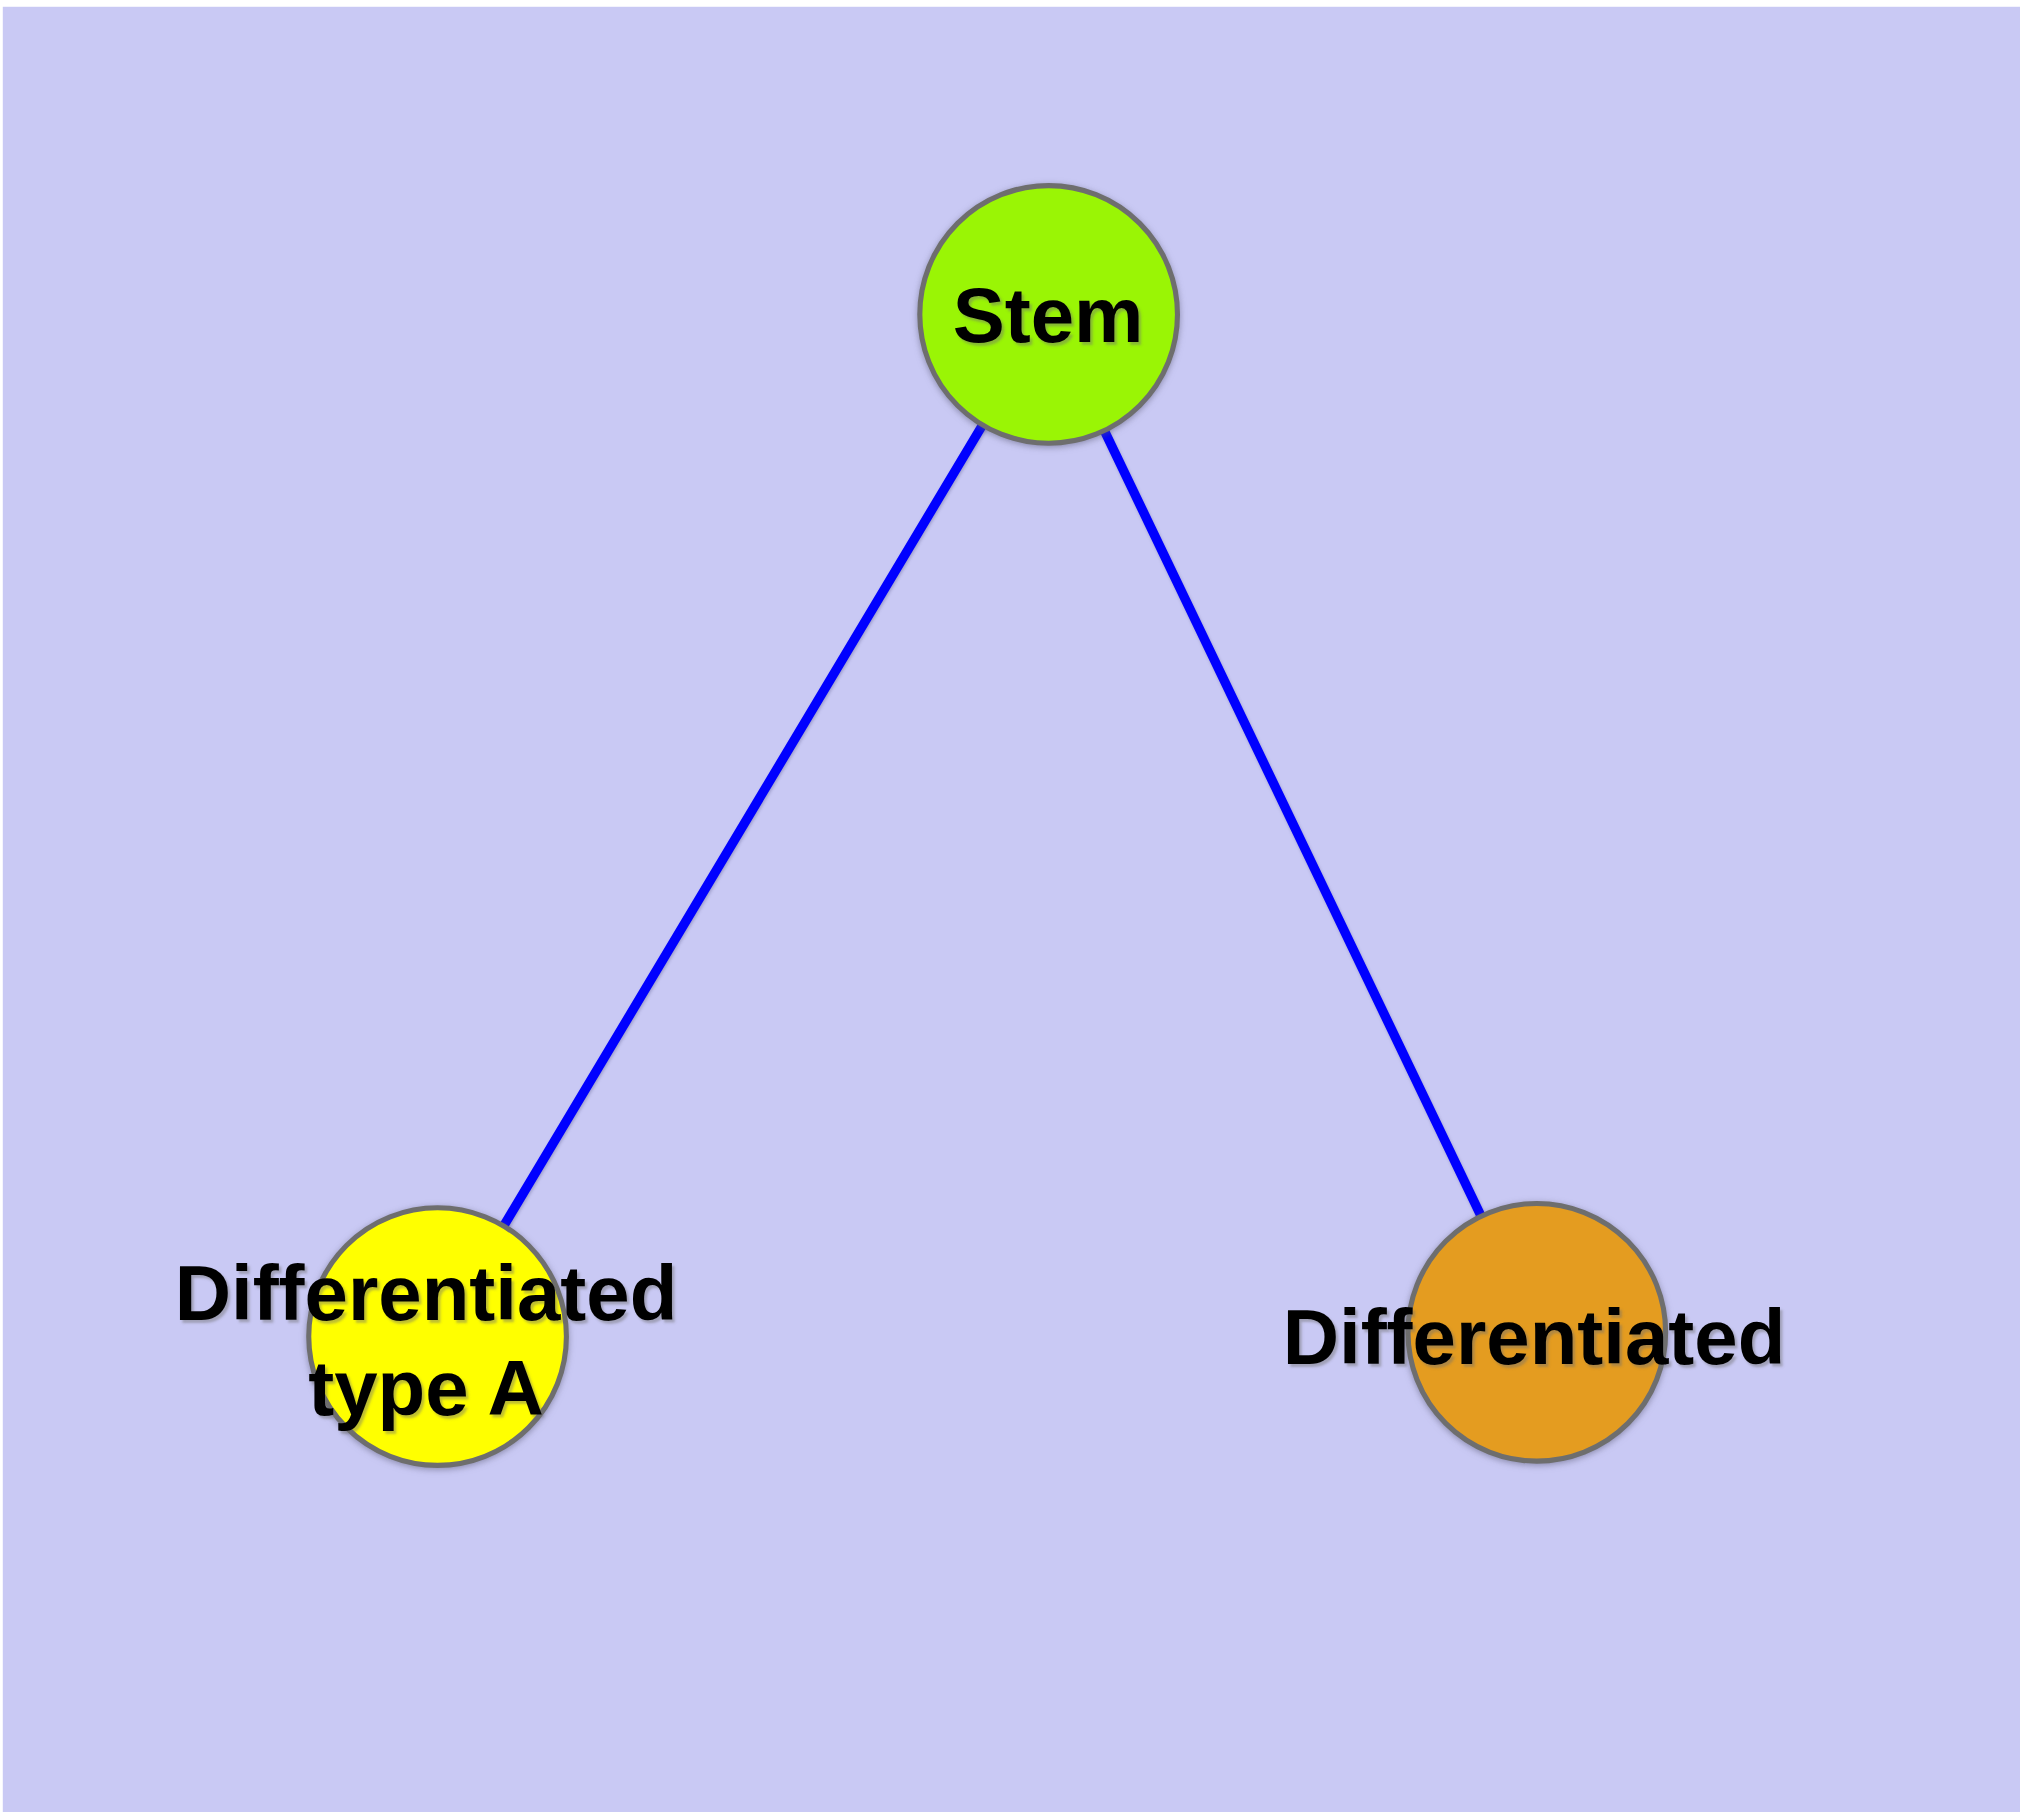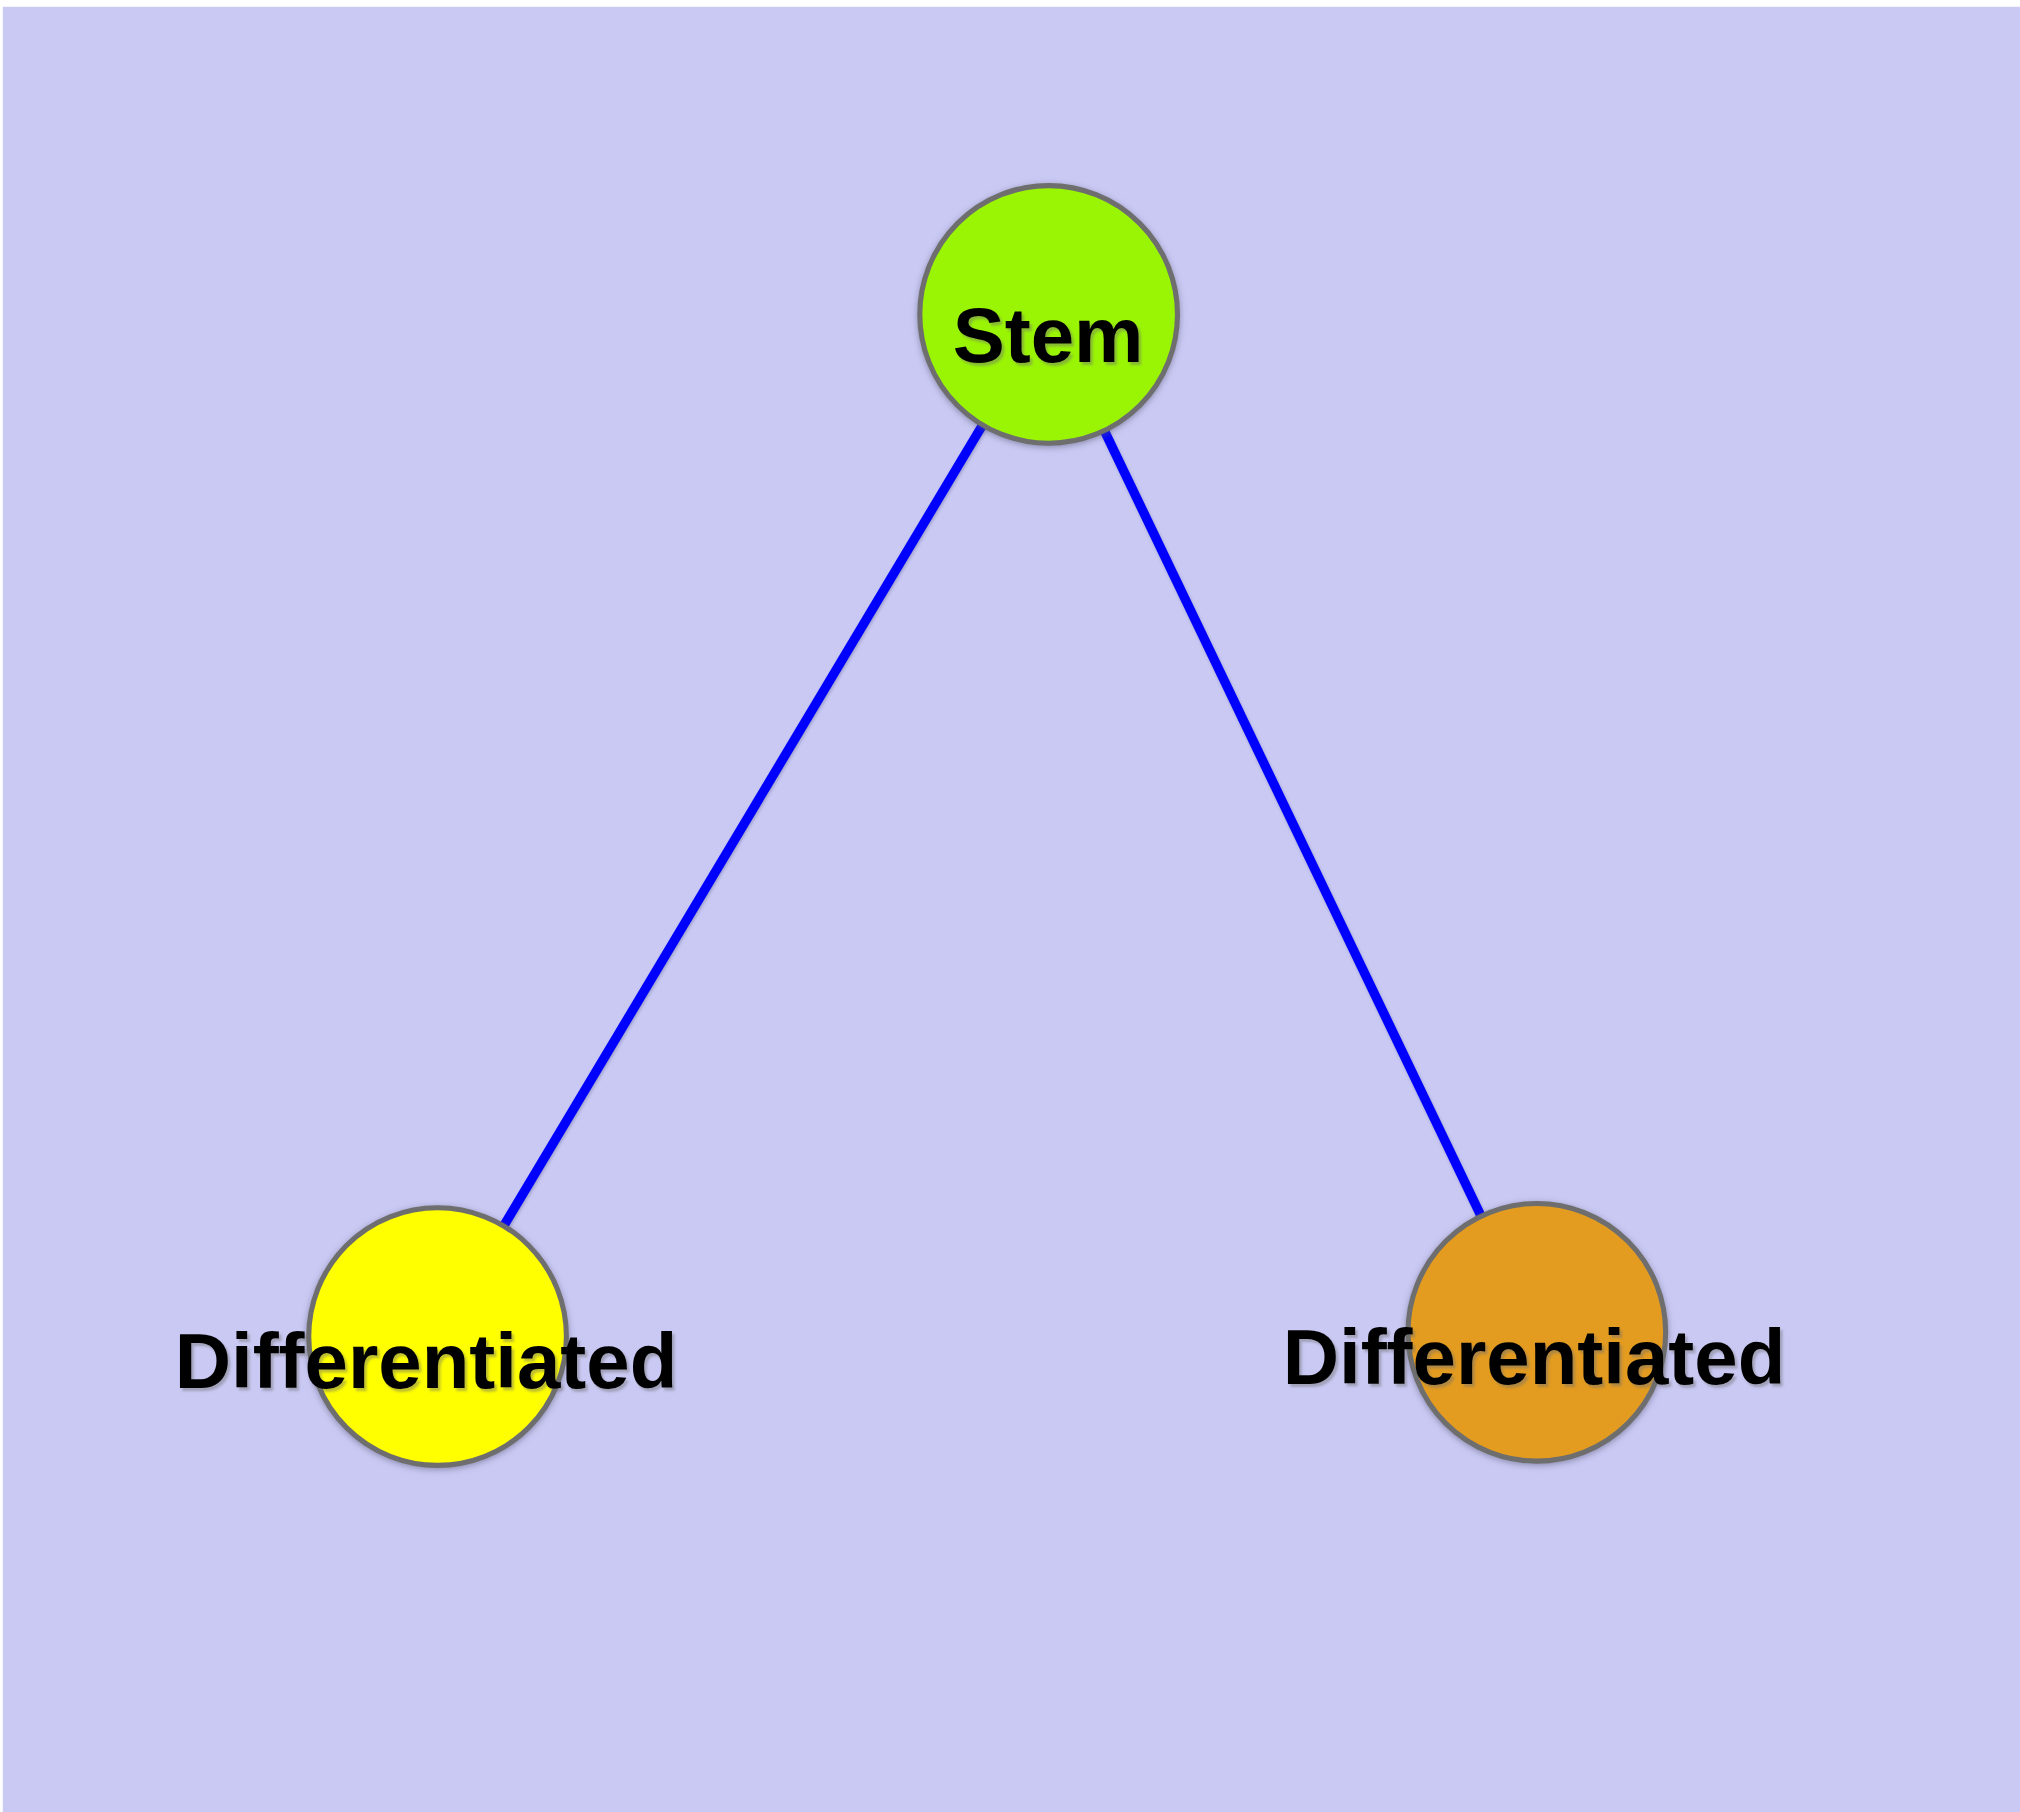--- a/index.html
+++ b/index.html
@@ -30,21 +30,20 @@
     position: absolute;
     transform: translate(-50%, -50%);
     text-align: center;
     font-weight: bold;
     font-size: 78px;
     line-height: 95px;
     color: #000000;
     white-space: nowrap;
     text-shadow: 2.5px 3.4px 2.5px rgba(110, 110, 110, 0.45);
     pointer-events: none;
-    margin-top: 20px;
   }
 </style>
 </head>
 <body>
 
 <div id="stage">
 
   <svg width="2021" height="1812" viewBox="0 0 2384 2138">
 
     <rect x="0" y="0" width="2384" height="2138" fill="#FFFFFF"></rect>
@@ -61,20 +60,21 @@
 
     <circle class="node-circle" cx="1813" cy="1572" r="152" stroke-width="6" fill="#E49C20" stroke="#6E6E6E"></circle>
   </svg>
 
   <div class="node-label" style="left: 1048px; top: 315px; color: rgb(0, 0, 0);">
     <div>Stem</div>
   </div>
 
   <div class="node-label" style="left: 426px; top: 1341px; color: rgb(0, 0, 0);">
     <div>Differentiated</div>
+    <div>type A</div>
   </div>
 
   <div class="node-label" style="left: 1534px; top: 1337px; color: rgb(0, 0, 0);">
     <div>Differentiated</div>
   </div>
 
 </div>
 
 
 </body></html>

